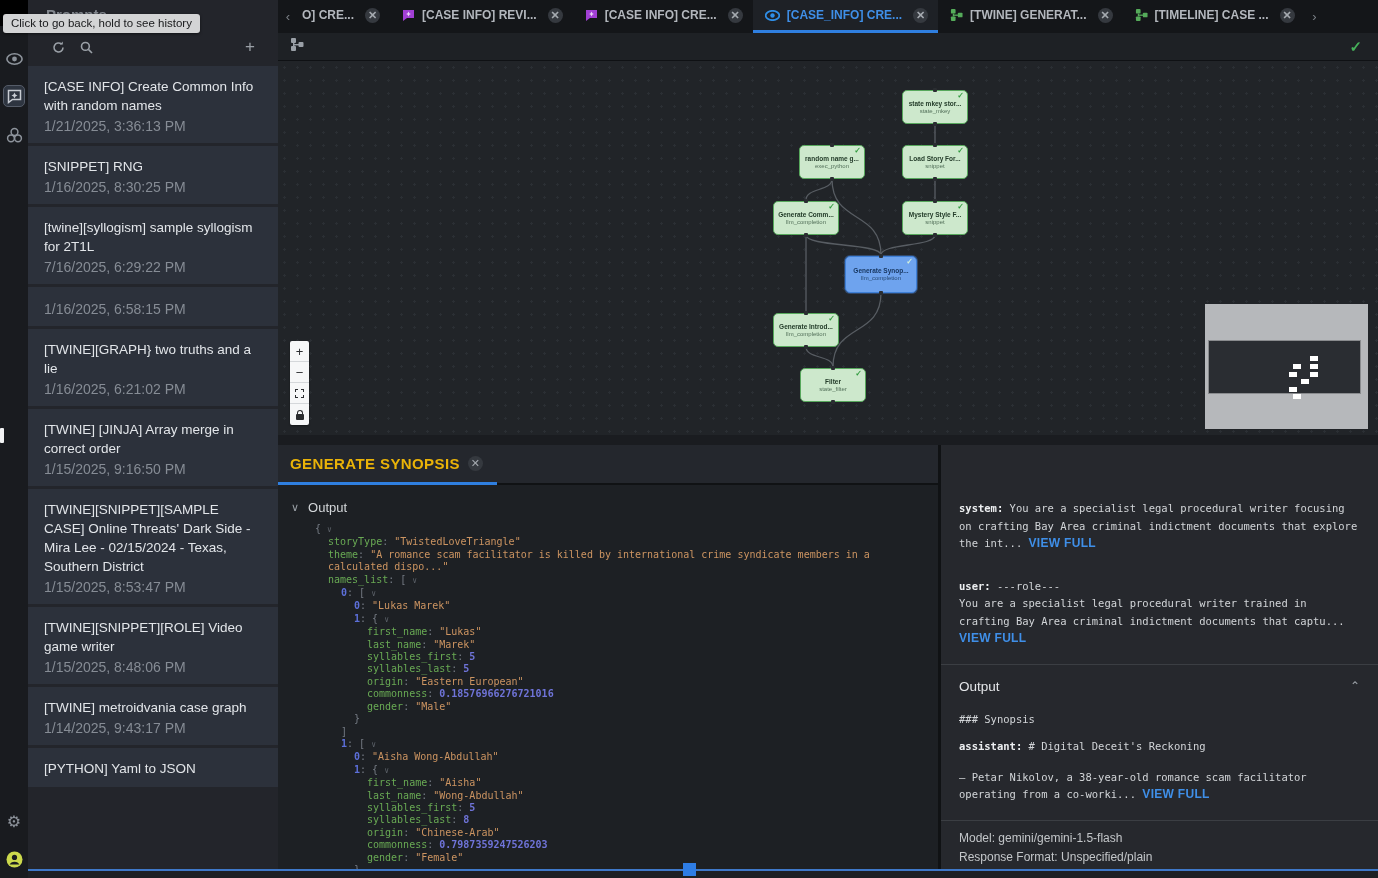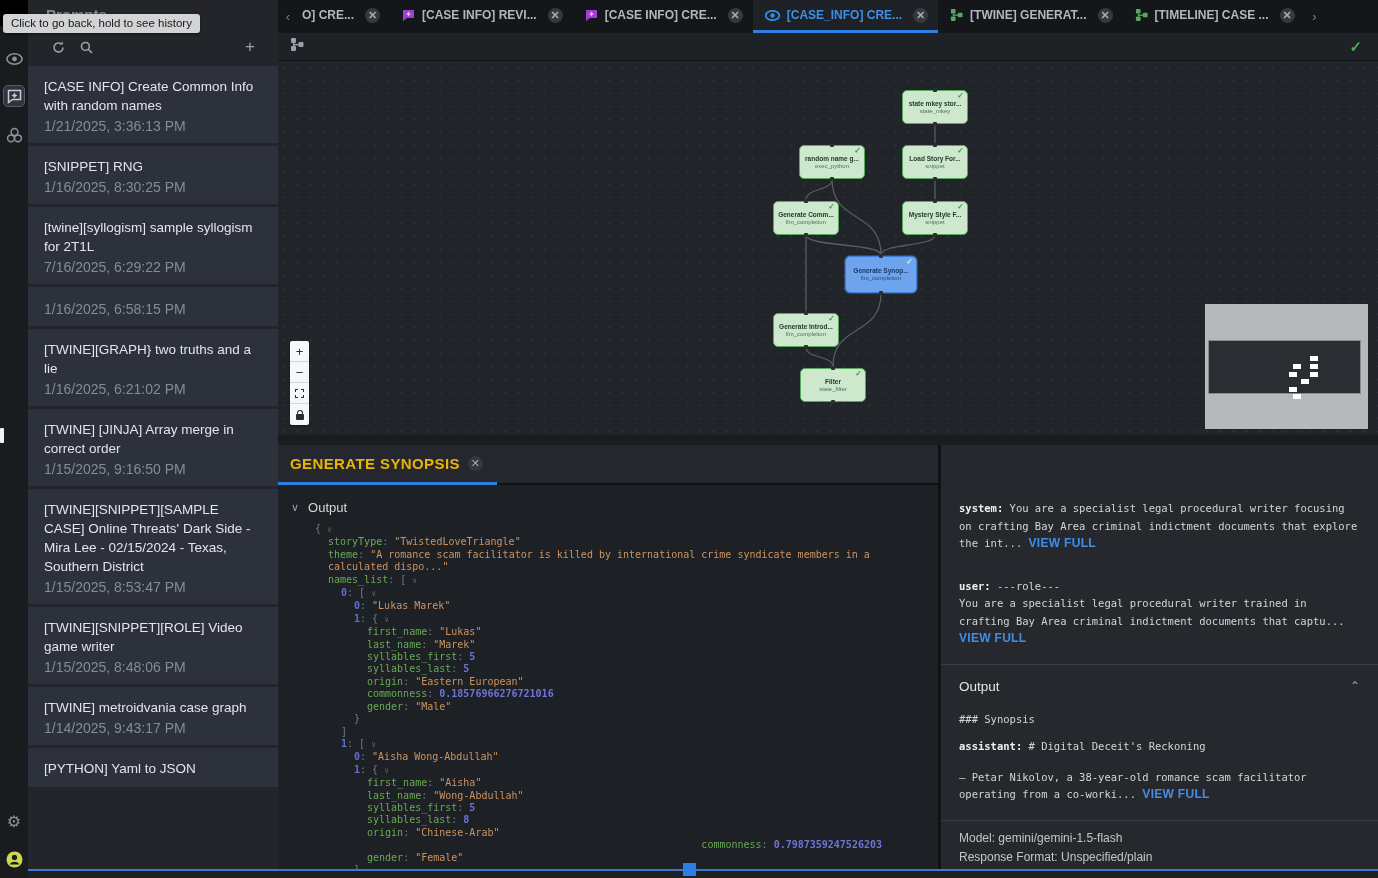--- a/index.html
+++ b/index.html
@@ -431,21 +431,21 @@
       <div class="cl" style="padding-left: 76px;"><span class="tk-p">}</span></div>
       <div class="cl" style="padding-left: 63px;"><span class="tk-p">]</span></div>
       <div class="cl" style="padding-left: 63px;"><span class="tk-i">1</span><span class="tk-p">: [ </span><span class="tk-c">∨</span></div>
       <div class="cl" style="padding-left: 76px;"><span class="tk-i">0</span><span class="tk-p">: </span><span class="tk-s">"Aisha Wong-Abdullah"</span></div>
       <div class="cl" style="padding-left: 76px;"><span class="tk-i">1</span><span class="tk-p">: { </span><span class="tk-c">∨</span></div>
       <div class="cl" style="padding-left: 89px;"><span class="tk-k">first_name</span><span class="tk-p">: </span><span class="tk-s">"Aisha"</span></div>
       <div class="cl" style="padding-left: 89px;"><span class="tk-k">last_name</span><span class="tk-p">: </span><span class="tk-s">"Wong-Abdullah"</span></div>
       <div class="cl" style="padding-left: 89px;"><span class="tk-k">syllables_first</span><span class="tk-p">: </span><span class="tk-n">5</span></div>
       <div class="cl" style="padding-left: 89px;"><span class="tk-k">syllables_last</span><span class="tk-p">: </span><span class="tk-n">8</span></div>
       <div class="cl" style="padding-left: 89px;"><span class="tk-k">origin</span><span class="tk-p">: </span><span class="tk-s">"Chinese-Arab"</span></div>
-      <div class="cl" style="padding-left: 89px; text-align: right;"><span class="tk-k">commonness</span><span class="tk-p">: </span><span class="tk-n">0.7987359247526203</span></div>
+      <div class="cl" style="padding-left: 89px;"><span class="tk-k">commonness</span><span class="tk-p">: </span><span class="tk-n">0.7987359247526203</span></div>
       <div class="cl" style="padding-left: 89px;"><span class="tk-k">gender</span><span class="tk-p">: </span><span class="tk-s">"Female"</span></div>
       <div class="cl" style="padding-left: 76px;"><span class="tk-p">}</span></div>
     </div>
 </div>
 
 <div id="inspector">
   <div class="inner">
     <div class="mono">
       <b>system:</b><span> You are a specialist legal procedural writer focusing on crafting Bay Area criminal indictment documents that explore the int... </span><span class="vf">VIEW FULL</span>
     </div>

